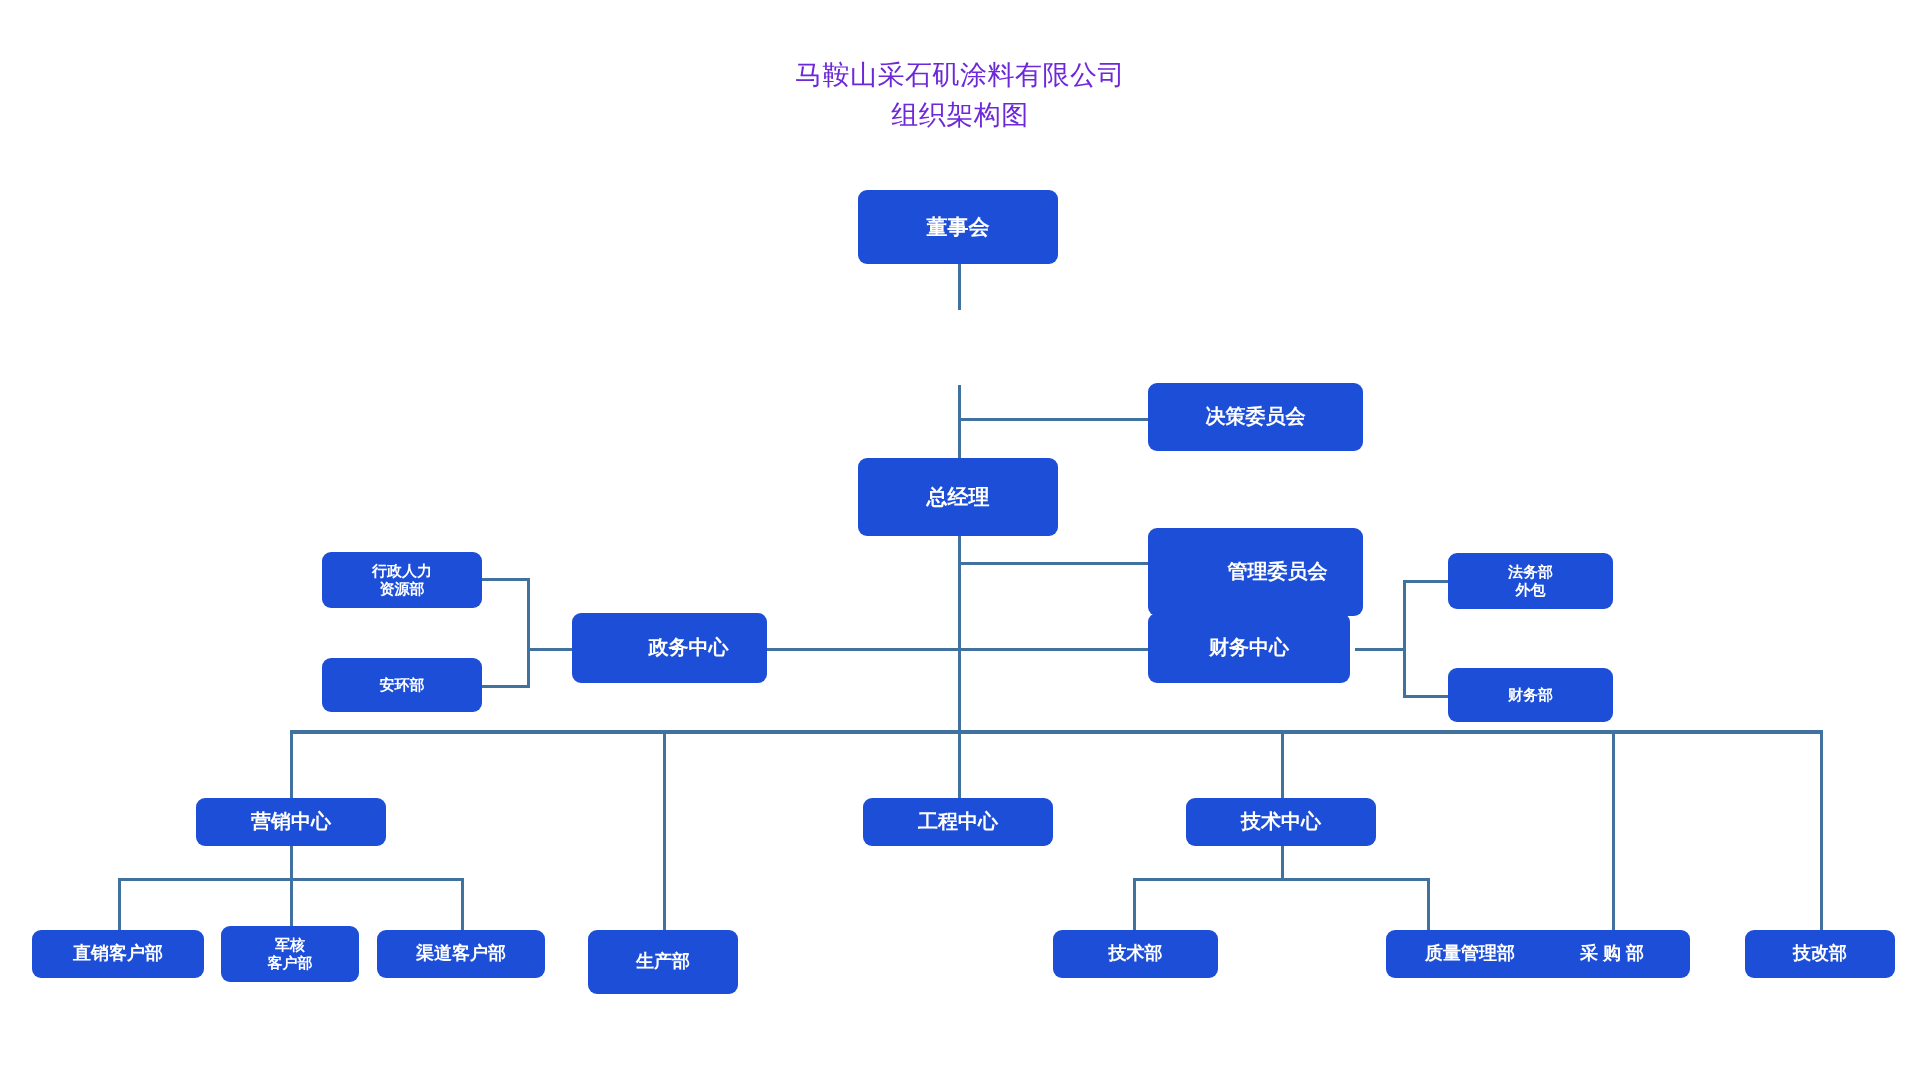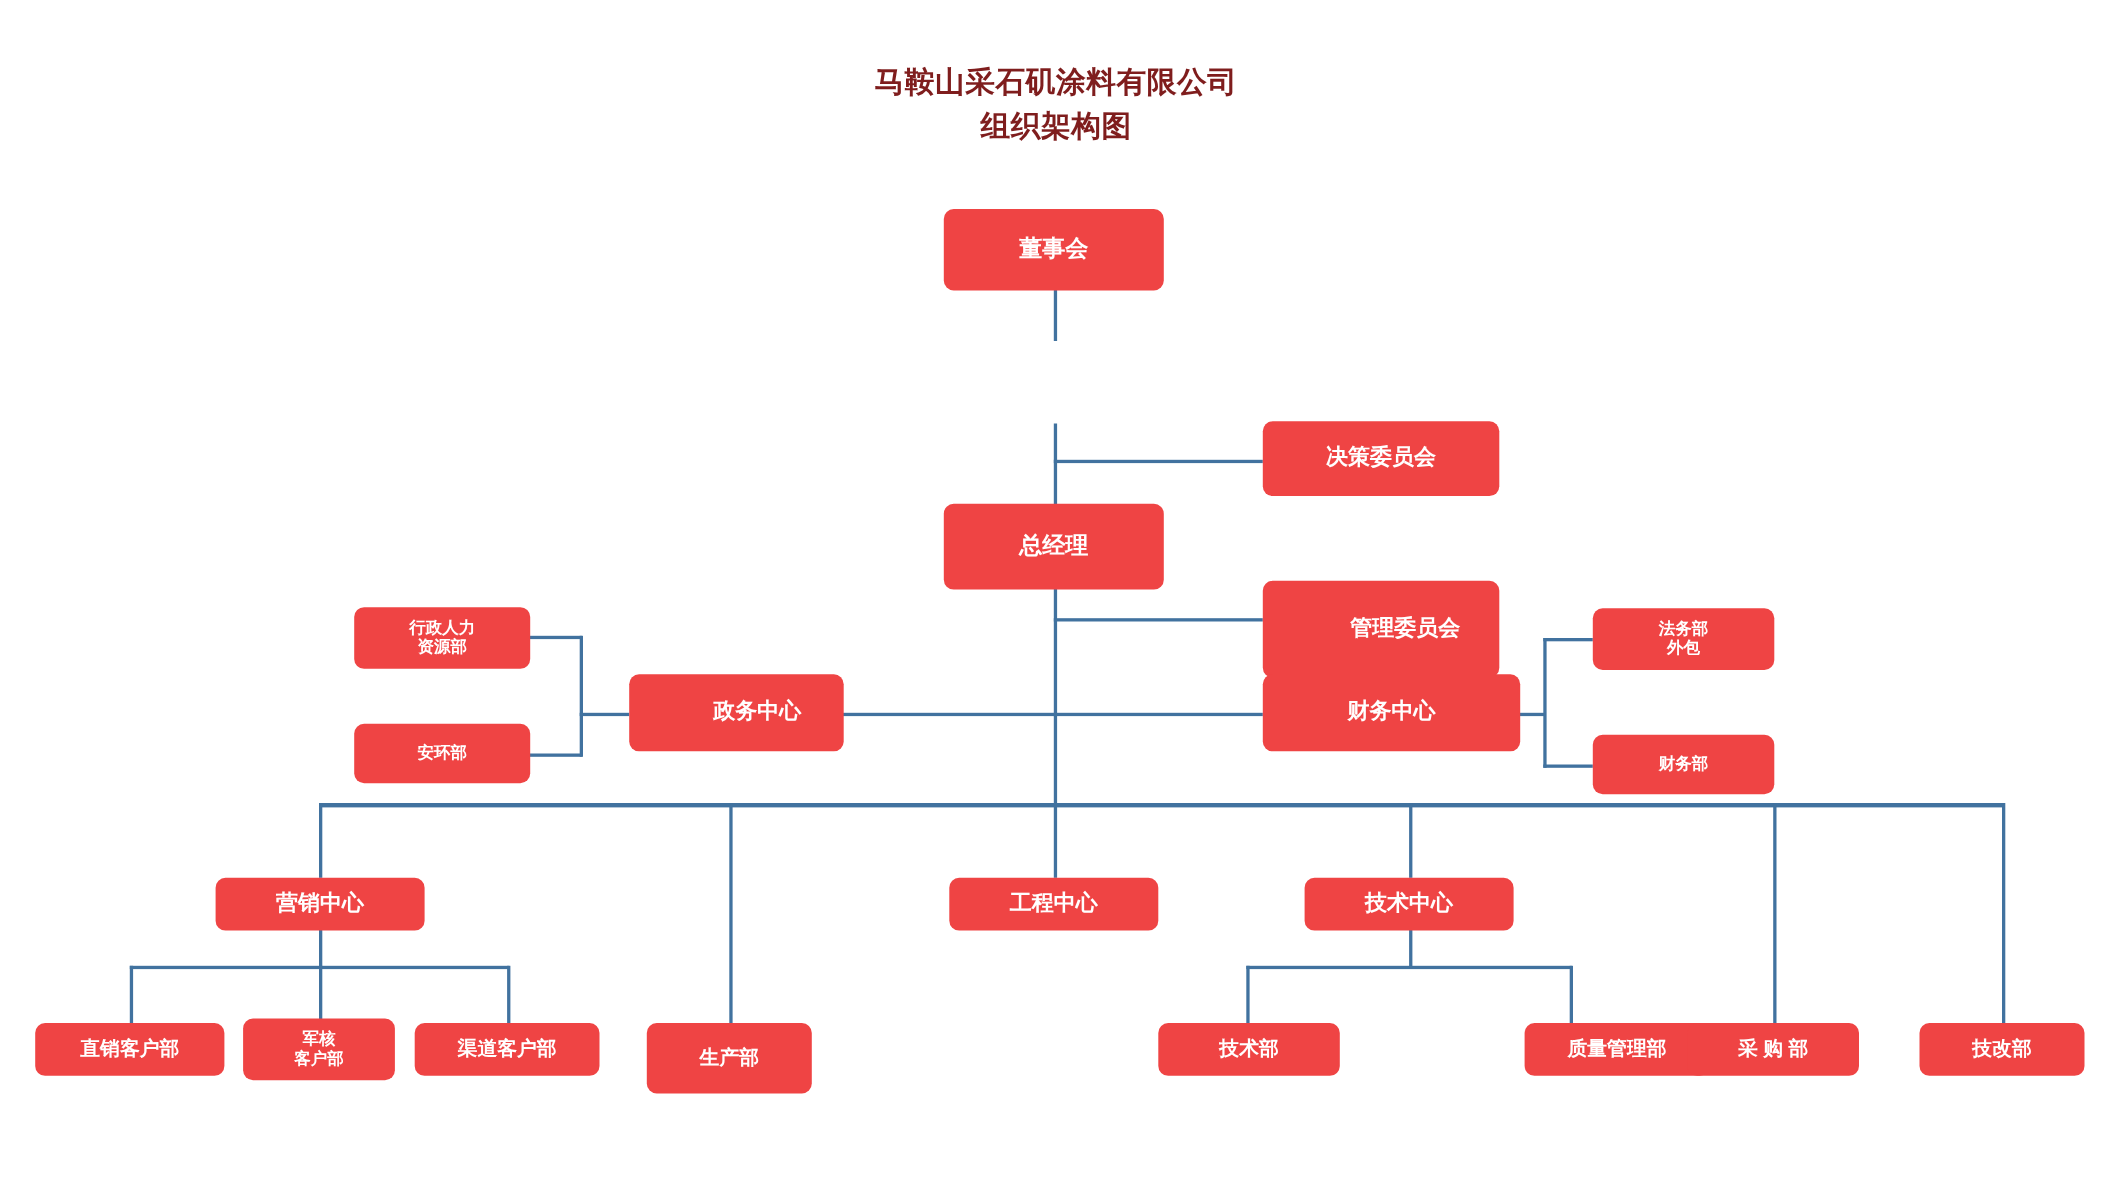--- a/index.html
+++ b/index.html
@@ -10,28 +10,28 @@
     overflow: hidden;
   }
   #chart-root { position: relative; width: 1920px; height: 1080px; background: #fff; }
 
   
   .title-block {
     position: absolute; left: 0; top: 55px; width: 1920px;
     text-align: center; pointer-events: none;
   }
   .title-line {
-    font-size: 27px; font-weight: bold; color: #7f1d1d;
+    font-size: 27px; font-weight: normal; color: #6d28d9;
     letter-spacing: 0.5px; line-height: 40px;
   }
 
   
   .node {
     position: absolute;
-    background: #ef4444;
+    background: #1d4ed8;
     color: #ffffff;
     border-radius: 9px;
     display: flex; align-items: center; justify-content: center;
     text-align: center;
     font-weight: bold;
     line-height: 1.18;
     white-space: pre-line;
     z-index: 3;
   }
   .node.lvl1 { font-size: 21px; }
@@ -112,21 +112,21 @@
 
   <div class="node lvl2" style="left:1148px; top:528px; width:215px; height:88px;padding-left:44px;">管理委员会</div>
 
   <div class="node lvl2" style="left:572px; top:613px; width:195px; height:70px;padding-left:38px;">政务中心</div>
 
   <div class="node small" style="left:322px; top:552px; width:160px; height:56px;">行政人力
 资源部</div>
 
   <div class="node small" style="left:322px; top:658px; width:160px; height:54px;">安环部</div>
 
-  <div class="node lvl2" style="left:1148px; top:613px; width:234px; height:70px;">财务中心</div>
+  <div class="node lvl2" style="left:1148px; top:613px; width:202px; height:70px;">财务中心</div>
 
   <div class="node small" style="left:1448px; top:553px; width:165px; height:56px;">法务部
 外包</div>
 
   <div class="node small" style="left:1448px; top:668px; width:165px; height:54px;">财务部</div>
 
   <div class="node lvl2" style="left:196px; top:798px; width:190px; height:48px;">营销中心</div>
 
   <div class="node lvl2" style="left:863px; top:798px; width:190px; height:48px;">工程中心</div>
 

